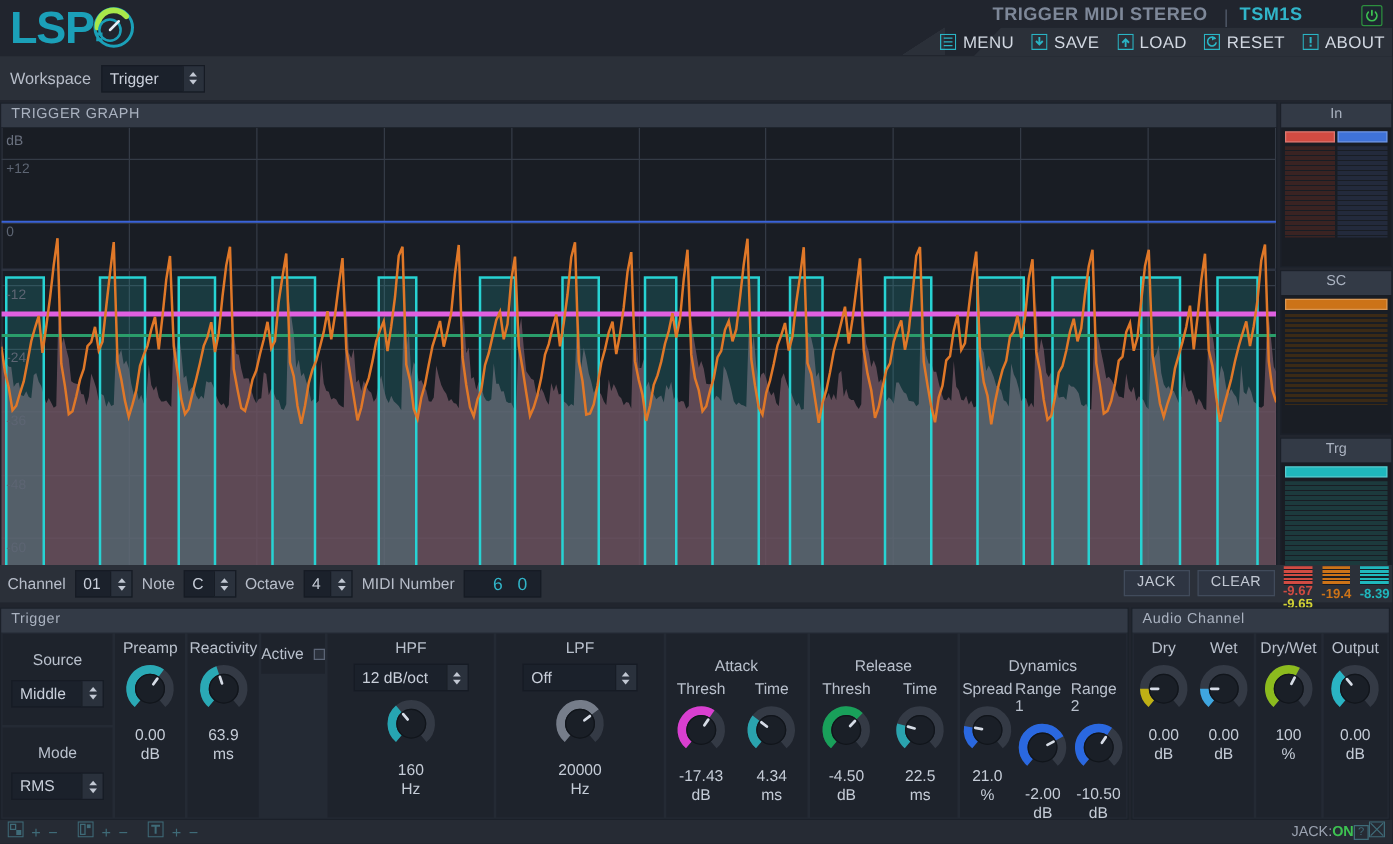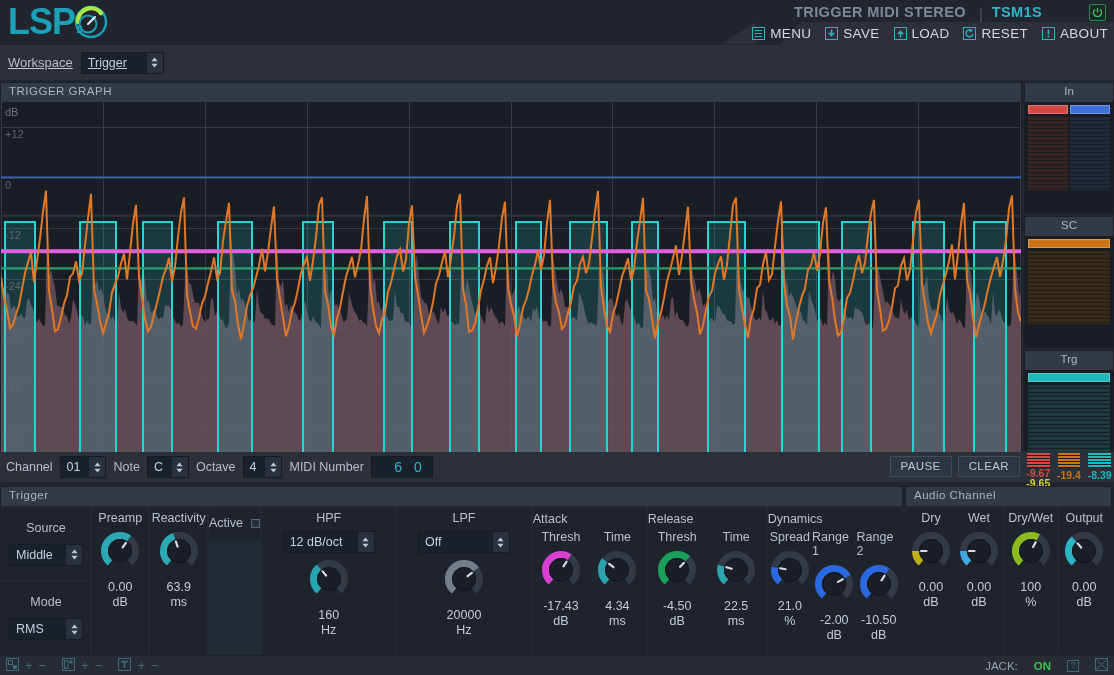--- a/index.html
+++ b/index.html
@@ -48,21 +48,21 @@
   .mitem {
     position:relative; z-index:2;
     display:flex; align-items:center; gap:5px;
     font-size:13.5px; color:#d2d8e2; letter-spacing:.3px;
   }
   .mico { width:13px; height:13px; display:inline-block; }
 
   
   .wsbar {
     position:absolute; top:45px; left:0; width:1114px; height:35px;
-    background:#2b3039; display:flex; align-items:center; padding-left:8px; gap:8px;text-decoration:underline;
+    background:#2b3039; display:flex; align-items:center; padding-left:8px; gap:8px;
   }
   .wslabel { font-size:13px; color:#b7bdc9; }
   .combo {
     display:flex; align-items:stretch; height:22px;
     background:#1b212b; border:1px solid #161b24;
   }
   .combo .cval {
     display:flex; align-items:center; padding:0 8px 0 6px;
     font-size:12.5px; color:#c9cfda; min-width:20px;
   }
@@ -117,21 +117,21 @@
   .mini-bars { height:15px; margin:1px 3px 0; }
   .mini-txt { font-size:10.5px; font-weight:bold; line-height:11px; }
 
   
   .bottom { position:absolute; top:486px; left:0; width:1114px; height:170px; display:flex; gap:2px; }
   .bpanel { background:#242a34; border:1px solid #1b2029; position:relative; }
   .trigger-panel { width:903px; }
   .audio-panel { width:207px; }
   .bgrid { position:absolute; top:19px; left:0; right:0; bottom:0; display:flex; gap:2px; padding:1px; }
   .cell { background:#1e232c; position:relative; }
-  .cell-title { text-align:left; font-size:12.5px; color:#b9c0cc; padding-top:5px; }
+  .cell-title { text-align:center; font-size:12.5px; color:#b9c0cc; padding-top:19px; }
   .sub-row { display:flex; height:100%; }
   .knob-cell { flex:1; display:flex; flex-direction:column; align-items:center; }
   .knob-label { font-size:12.5px; color:#b9c0cc; padding-top:4px; }
   .knob { margin-top:4px; }
   .knob-val { font-size:12.5px; color:#c5ccd7; text-align:center; line-height:15px; margin-top:3px; }
   .knob-unit { font-size:12.5px; color:#c5ccd7; text-align:center; line-height:15px; }
 
   .mode-col { width:88px; display:flex; flex-direction:column; gap:2px; }
   .mode-box { background:#1e232c; flex:1; display:flex; flex-direction:column; align-items:center; justify-content:center; gap:9px; }
   .mode-box .mlbl { font-size:12.5px; color:#b9c0cc; }
@@ -143,21 +143,21 @@
 
   .col-stack { display:flex; gap:2px; }
 
   
   .statusbar {
     position:absolute; bottom:0; left:0; width:1114px; height:19px;
     background:#262b34; display:flex; align-items:center; padding:0 6px; gap:0;
   }
   .sgrp { display:flex; align-items:center; gap:6px; margin-right:16px; }
   .spm { color:#3f6b78; font-size:13px; line-height:13px; }
-  .jack { margin-left:auto; display:flex; align-items:center; gap:16px; }
+  .jack { margin-left:auto; display:flex; align-items:center; gap:0; }
   .jack-lbl { font-size:11.5px; color:#9aa2b0; }
   .jack-on { font-size:11.5px; color:#3dc251; font-weight:bold; }
   .sq-ico { width:12px; height:12px; border:1px solid #3f6b78; color:#3f6b78; font-size:9px;
             display:flex; align-items:center; justify-content:center; line-height:9px; }
 </style>
 </head>
 <body>
 
 <div class="app">
 
@@ -401,21 +401,21 @@
             <path d="M4.5 1.5 L7.6 5.2 L1.4 5.2 Z" fill="#c2c8d3"></path>
             <path d="M4.5 11.5 L7.6 7.8 L1.4 7.8 Z" fill="#c2c8d3"></path>
           </svg>
       </span>
     </div>
 
     <span class="mlabel">MIDI Number</span>
     <div class="midinum">6 0</div>
 
     <div class="gbtns">
-      <div class="gbtn">PAUSE</div>
+      <div class="gbtn">JACK</div>
       <div class="gbtn">CLEAR</div>
     </div>
 
     <div class="mini-meters">
       <div class="mini-col">
         <div class="mini-bars" style="background:repeating-linear-gradient(to bottom,#d14b42 0 2px,#191d24 2px 3px)"></div>
         <div class="mini-txt" style="color:#d14b42">-9.67</div>
         <div class="mini-txt" style="color:#d2d235;margin-top:-1px">-9.65</div>
       </div>
       <div class="mini-col">

